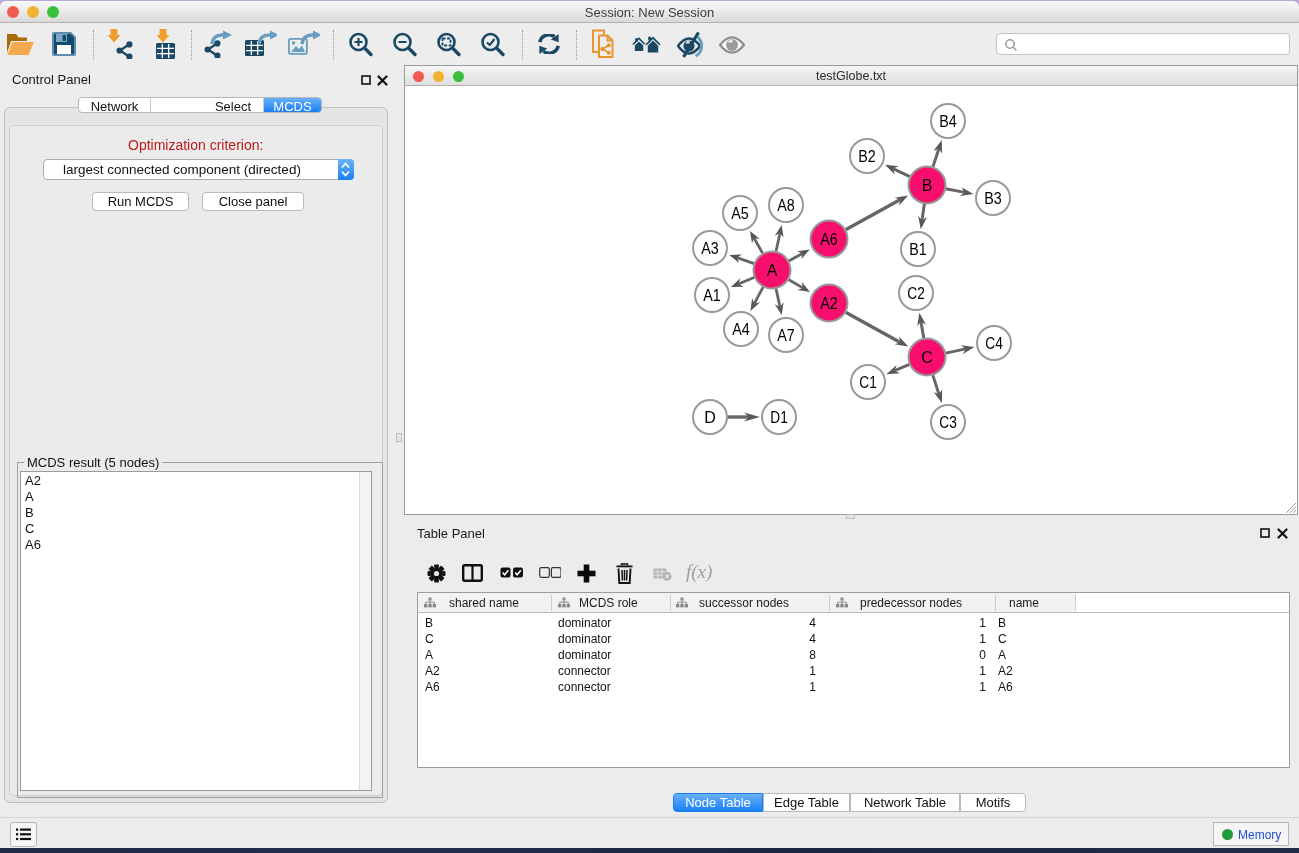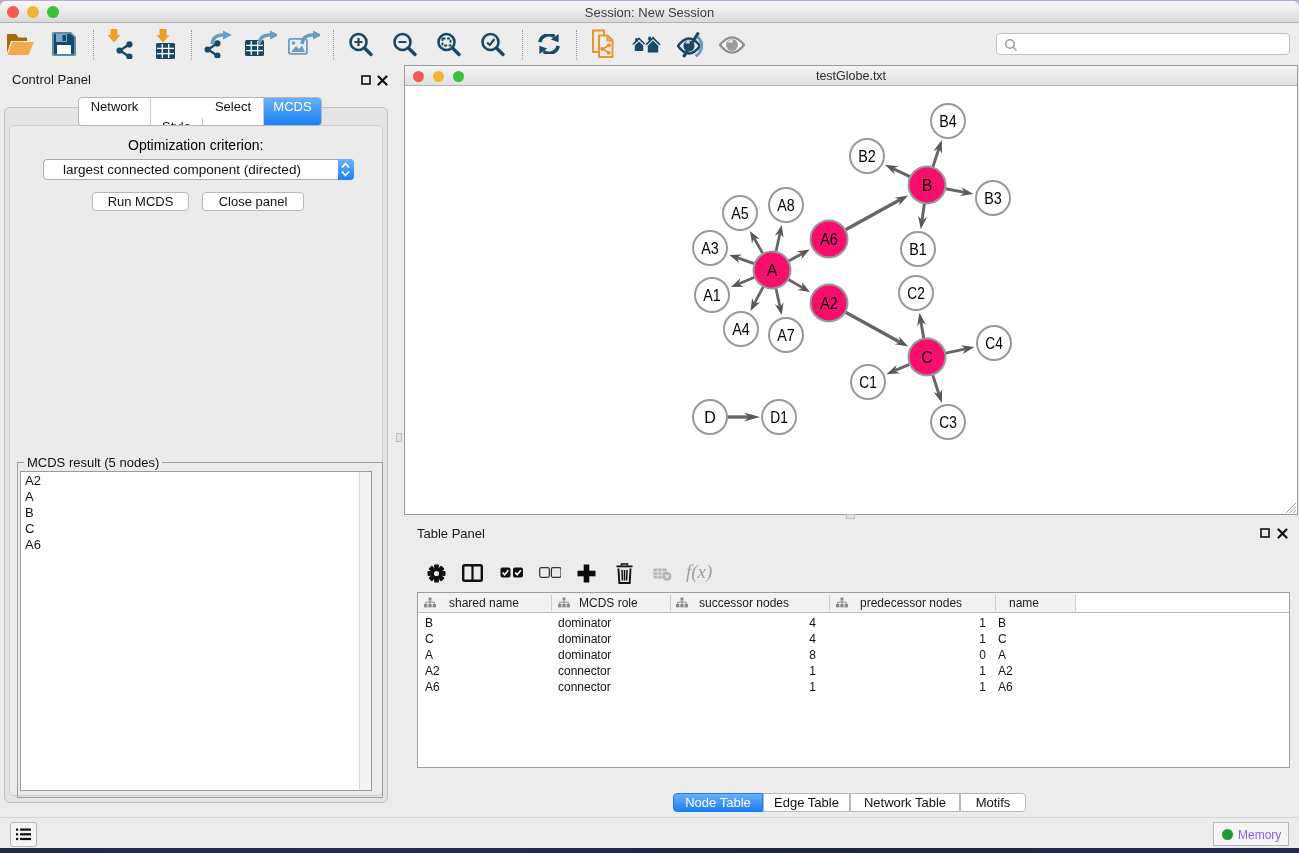--- a/index.html
+++ b/index.html
@@ -15,25 +15,25 @@
   #toolbar { position:absolute; left:0; top:23px; width:1299px; height:41px; background:#ededed; }
   .sep { position:absolute; top:6px; height:30px; width:0; border-left:1px dotted #9a9a9a; }
   .ticon { position:absolute; }
   #searchbox { position:absolute; left:996px; top:9px; width:294px; height:22px; background:#fff;
     border:1px solid #c3c3c3; border-radius:4px; }
   #cp-title { position:absolute; left:12px; top:71px; font-size:13px; color:#1a1a1a; }
   #cp-content { position:absolute; left:4px; top:106px; width:384px; height:696px;
      background:#e4e4e4; border:1px solid #c0c0c0; border-radius:6px; }
   #cp-inner { position:absolute; left:9px; top:124px; width:374px; height:671px;
      background:#ebebeb; border:1px solid #cdcdcd; border-radius:5px; }
-  #tabs { position:absolute; left:78px; top:96px; height:29px; display:flex;
+  #tabs { position:absolute; left:78px; top:96px; height:16px; display:flex;
      border:1px solid #b7b7b7; border-radius:4px; overflow:hidden; background:#fff; }
   .tab { font-size:13px; color:#111; padding-top:1px; text-align:center; border-right:1px solid #c9c9c9; }
   .tab.sel { background:linear-gradient(#69b1f9,#1a7ff5); color:#fff; border-right:none; }
-  label.cpl { position:absolute; font-size:13px; color:#000000;text-align:center; }
+  label.cpl { position:absolute; font-size:13px; color:#b91c1c;text-align:center; }
   #dropdown { position:absolute; left:43px; top:158px; width:311px; height:21px; background:#fff;
      border:1px solid #ababab; border-radius:4px; font-size:13px; color:#111; }
   #dd-step { position:absolute; right:-1px; top:-1px; width:16px; height:21px;
      background:linear-gradient(#6cb3fa,#1b80f6); border-radius:0 4px 4px 0; }
   .btn { position:absolute; height:19px; background:#fff; border:1px solid #b9b9b9; border-radius:4px;
      font-size:13px; color:#111; text-align:center; padding-top:1px; }
   #fieldset { position:absolute; left:17px; top:461px; width:366px; height:336px;
      border:1px solid #9f9f9f; }
   #fieldset-label { position:absolute; left:24px; top:454px; background:#ebebeb; font-size:13px; padding:0 3px; color:#111; }
   #mcds-list { position:absolute; left:20px; top:470px; width:352px; height:320px; background:#fff;
@@ -55,21 +55,21 @@
   .thsep { position:absolute; top:2px; height:16px; width:0; border-left:1px solid #cdcdcd; }
   .trow { position:absolute; font-size:12px; color:#111; }
   .btab { position:absolute; top:792px; height:19px; background:#fff; border:1px solid #b9b9b9;
      font-size:13px; color:#111; text-align:center; padding-top:1px; }
   .btab.sel { background:linear-gradient(#69b1f9,#1a7ff5); color:#fff; border-color:#1a7ff5; }
   #statusbar { position:absolute; left:0; top:816px; width:1299px; height:31px; background:#ececec;
      border-top:1px solid #d7d7d7; }
   #wallpaper-bottom { position:absolute; left:0; top:848px; width:1299px; height:5px;
      background:linear-gradient(90deg,#1d2b47,#232c4e 30%,#1a2742 60%,#202b4a); }
   #memory-btn { position:absolute; right:10px; top:821px; width:76px; height:24px; background:#f5f5f5;
-     border:1px solid #b7b7b7; font-size:12px; color:#8b5cf6; }
+     border:1px solid #b7b7b7; font-size:12px; color:#1d4ed8; }
   #listbtn { position:absolute; left:10px; top:821px; width:27px; height:25px; background:#f5f5f5;
      border:1px solid #b7b7b7; border-radius:3px; }
 </style>
 </head>
 <body>
 <div id="app">
   <div id="titlebar">
     <div class="tl" style="left:7px;background:#f35b51;"></div>
     <div class="tl" style="left:27px;background:#f1b430;"></div>
     <div class="tl" style="left:47px;background:#39c03d;"></div>

